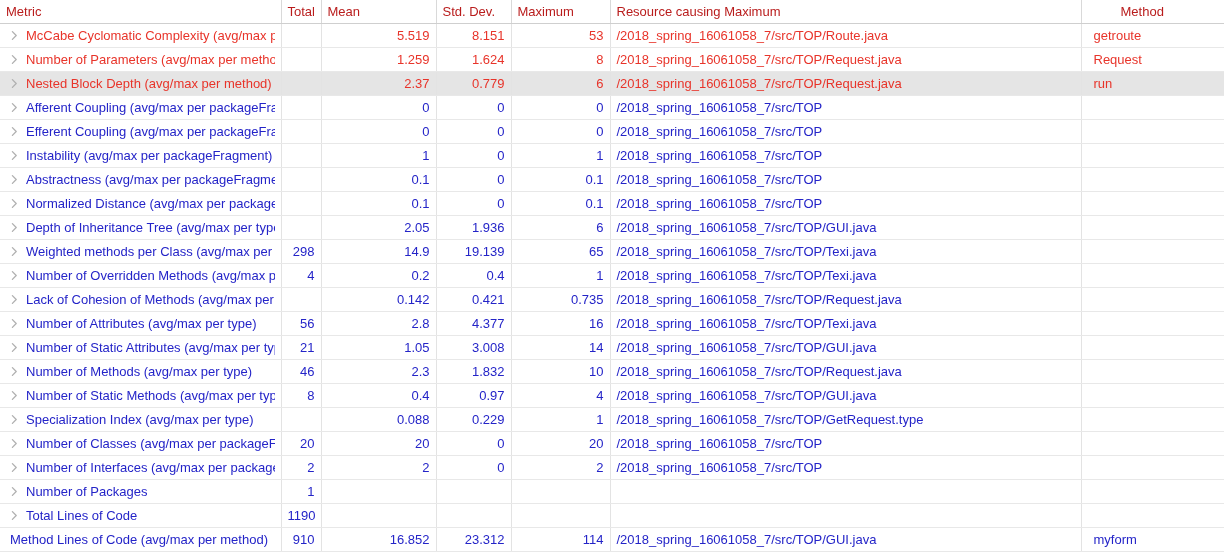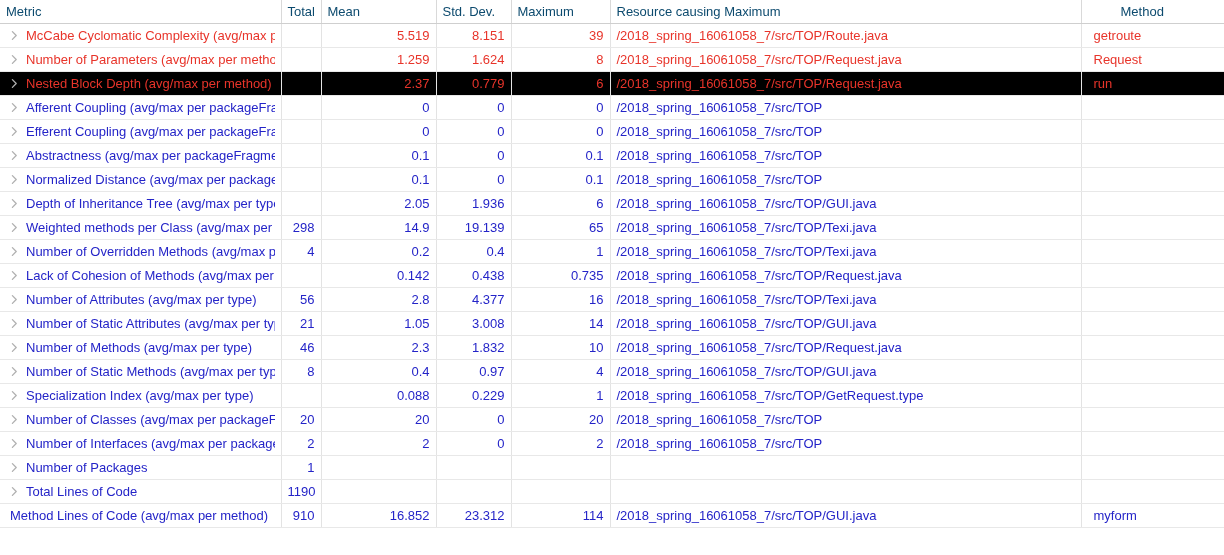--- a/index.html
+++ b/index.html
@@ -30,21 +30,21 @@
   .metrics-table col.c-std      { width: 75px;  }
   .metrics-table col.c-max      { width: 99px;  }
   .metrics-table col.c-resource { width: 471px; }
   .metrics-table col.c-method   { width: 143px; }
 
   thead th {
     height: 23px;
     padding: 0 6px;
     font-weight: normal;
     font-size: 13px;
-    color: #0c4a6e;
+    color: #b91c1c;
     background: #ffffff;
     border-right: 1px solid #d9d9d9;
     border-bottom: 1px solid #cfcfcf;
     text-align: left;
     vertical-align: middle;
     white-space: nowrap;
     overflow: hidden;
   }
   thead th.num { text-align: left; }
   thead th:last-child { border-right: none; padding-left: 39px; }
@@ -65,21 +65,21 @@
   }
   tbody td:last-child { border-right: none; padding-left: 12px; }
 
   tbody td.num { text-align: right; }
 
   
   .v-red  { color: #e8342a; }
   .v-blue { color: #2424c8; }
 
   tr.row-selected td {
-    background: #000000;
+    background: #e5e5e5;
   }
 
   
   td.metric-cell {
     padding-left: 10px;
     position: relative;
   }
   .metric-inner {
     display: flex;
     align-items: center;
@@ -140,21 +140,21 @@
               <svg width="9" height="13" viewBox="0 0 9 13">
                 <path d="M2.4 2.6 L6.2 6.5 L2.4 10.4" fill="none" stroke="#b0b0b0" stroke-width="1.3" stroke-linecap="round" stroke-linejoin="round"></path>
               </svg>
             </span>
             <span class="metric-label v-red">McCabe Cyclomatic Complexity (avg/max per method)</span>
           </div>
         </td>
         <td class="num v-red"></td>
         <td class="num v-red">5.519</td>
         <td class="num v-red">8.151</td>
-        <td class="num v-red">39</td>
+        <td class="num v-red">53</td>
         <td class="res-cell v-red">/2018_spring_16061058_7/src/TOP/Route.java</td>
         <td class="method-cell v-red">getroute</td>
       </tr>
       <tr>
         <td class="metric-cell">
           <div class="metric-inner">
             <span class="chevron">
               <svg width="9" height="13" viewBox="0 0 9 13">
                 <path d="M2.4 2.6 L6.2 6.5 L2.4 10.4" fill="none" stroke="#b0b0b0" stroke-width="1.3" stroke-linecap="round" stroke-linejoin="round"></path>
               </svg>
@@ -224,20 +224,38 @@
         <td class="method-cell v-blue"></td>
       </tr>
       <tr>
         <td class="metric-cell">
           <div class="metric-inner">
             <span class="chevron">
               <svg width="9" height="13" viewBox="0 0 9 13">
                 <path d="M2.4 2.6 L6.2 6.5 L2.4 10.4" fill="none" stroke="#b0b0b0" stroke-width="1.3" stroke-linecap="round" stroke-linejoin="round"></path>
               </svg>
             </span>
+            <span class="metric-label v-blue">Instability (avg/max per packageFragment)</span>
+          </div>
+        </td>
+        <td class="num v-blue"></td>
+        <td class="num v-blue">1</td>
+        <td class="num v-blue">0</td>
+        <td class="num v-blue">1</td>
+        <td class="res-cell v-blue">/2018_spring_16061058_7/src/TOP</td>
+        <td class="method-cell v-blue"></td>
+      </tr>
+      <tr>
+        <td class="metric-cell">
+          <div class="metric-inner">
+            <span class="chevron">
+              <svg width="9" height="13" viewBox="0 0 9 13">
+                <path d="M2.4 2.6 L6.2 6.5 L2.4 10.4" fill="none" stroke="#b0b0b0" stroke-width="1.3" stroke-linecap="round" stroke-linejoin="round"></path>
+              </svg>
+            </span>
             <span class="metric-label v-blue">Abstractness (avg/max per packageFragment)</span>
           </div>
         </td>
         <td class="num v-blue"></td>
         <td class="num v-blue">0.1</td>
         <td class="num v-blue">0</td>
         <td class="num v-blue">0.1</td>
         <td class="res-cell v-blue">/2018_spring_16061058_7/src/TOP</td>
         <td class="method-cell v-blue"></td>
       </tr>
@@ -319,21 +337,21 @@
             <span class="chevron">
               <svg width="9" height="13" viewBox="0 0 9 13">
                 <path d="M2.4 2.6 L6.2 6.5 L2.4 10.4" fill="none" stroke="#b0b0b0" stroke-width="1.3" stroke-linecap="round" stroke-linejoin="round"></path>
               </svg>
             </span>
             <span class="metric-label v-blue">Lack of Cohesion of Methods (avg/max per type)</span>
           </div>
         </td>
         <td class="num v-blue"></td>
         <td class="num v-blue">0.142</td>
-        <td class="num v-blue">0.438</td>
+        <td class="num v-blue">0.421</td>
         <td class="num v-blue">0.735</td>
         <td class="res-cell v-blue">/2018_spring_16061058_7/src/TOP/Request.java</td>
         <td class="method-cell v-blue"></td>
       </tr>
       <tr>
         <td class="metric-cell">
           <div class="metric-inner">
             <span class="chevron">
               <svg width="9" height="13" viewBox="0 0 9 13">
                 <path d="M2.4 2.6 L6.2 6.5 L2.4 10.4" fill="none" stroke="#b0b0b0" stroke-width="1.3" stroke-linecap="round" stroke-linejoin="round"></path>

